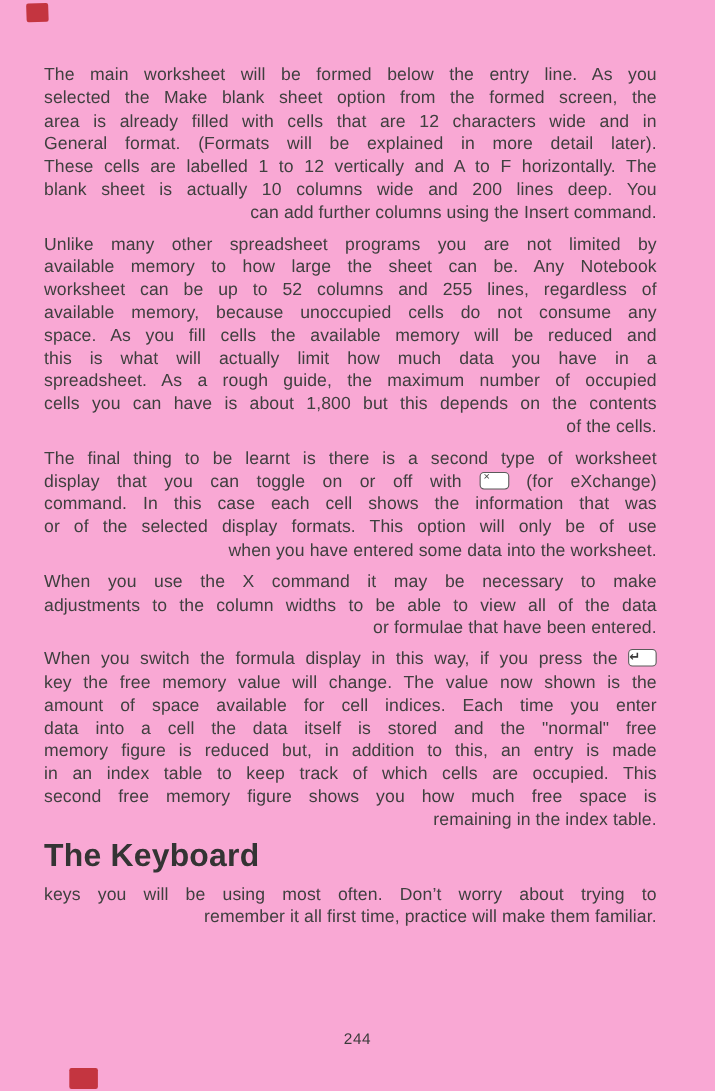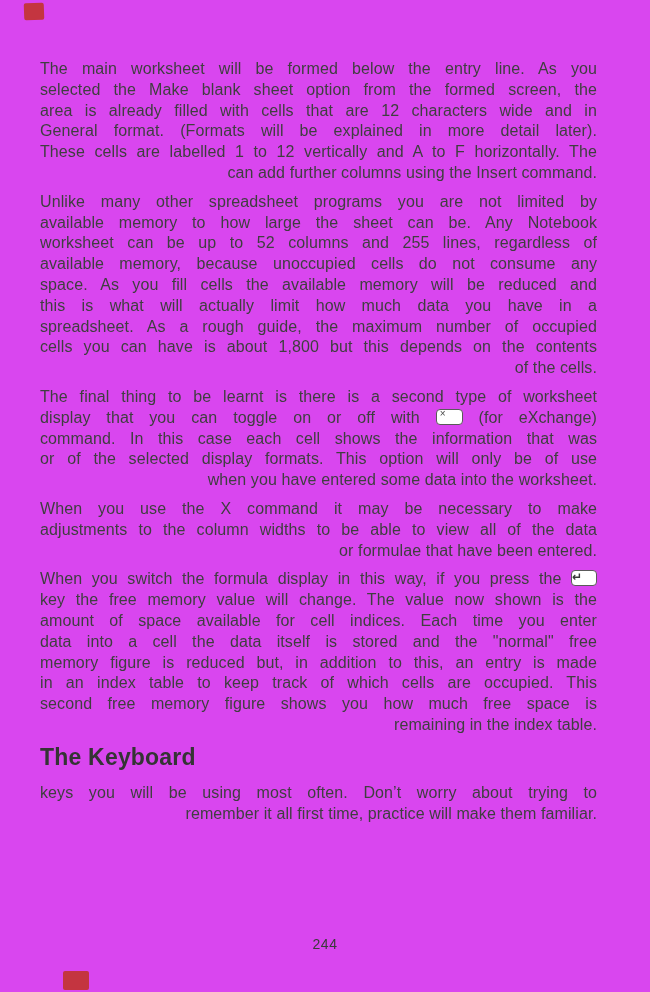--- a/index.html
+++ b/index.html
@@ -1,20 +1,20 @@
 <!DOCTYPE html>
 <html><head>
 <meta charset="utf-8">
 <style>
   html, body { margin: 0; padding: 0; background: #ffffff; }
   .page {
     position: relative;
     width: 650px;
     height: 992px;
-    background: #d946ef;
+    background: #f9a8d4;
     font-family: "Liberation Sans", "DejaVu Sans", sans-serif;
     color: #3f3f3f;
     overflow: hidden;
   }
   .red-mark {
     position: absolute;
     background: #c43540;
     border-radius: 2px;
   }
   .red-mark.tl { left: 24px; top: 3px; width: 20px; height: 17px; transform: rotate(-2deg); }
@@ -28,21 +28,21 @@
   .para { margin: 0 0 8px 0; }
   .line {
     font-size: 16px;
     line-height: 20.8px;
     letter-spacing: 0.1px;
     white-space: normal;
   }
   .line.just { text-align: justify; text-align-last: justify; }
   .line.last { text-align: right; }
   .heading {
-    font-size: 23px;
+    font-size: 29px;
     font-weight: bold;
     color: #343434;
     line-height: 26px;
     margin: 2px 0 13px 0;
     letter-spacing: 0.2px;
   }
   .keycap {
     display: inline-block;
     position: relative;
     border: 1.5px solid #5a5a5a;
@@ -86,20 +86,21 @@
   <div class="red-mark tl"></div>
   <div class="red-mark bl"></div>
 
   <div class="content">
       <div class="para">
         <div class="line just">The main worksheet will be formed below the entry line. As you</div>
         <div class="line just">selected the Make blank sheet option from the formed screen, the</div>
         <div class="line just">area is already filled with cells that are 12 characters wide and in</div>
         <div class="line just">General format. (Formats will be explained in more detail later).</div>
         <div class="line just">These cells are labelled 1 to 12 vertically and A to F horizontally. The</div>
+        <div class="line just">blank sheet is actually 10 columns wide and 200 lines deep. You</div>
         <div class="line last">can add further columns using the Insert command.</div>
       </div>
       <div class="para">
         <div class="line just">Unlike many other spreadsheet programs you are not limited by</div>
         <div class="line just">available memory to how large the sheet can be. Any Notebook</div>
         <div class="line just">worksheet can be up to 52 columns and 255 lines, regardless of</div>
         <div class="line just">available memory, because unoccupied cells do not consume any</div>
         <div class="line just">space. As you fill cells the available memory will be reduced and</div>
         <div class="line just">this is what will actually limit how much data you have in a</div>
         <div class="line just">spreadsheet. As a rough guide, the maximum number of occupied</div>

